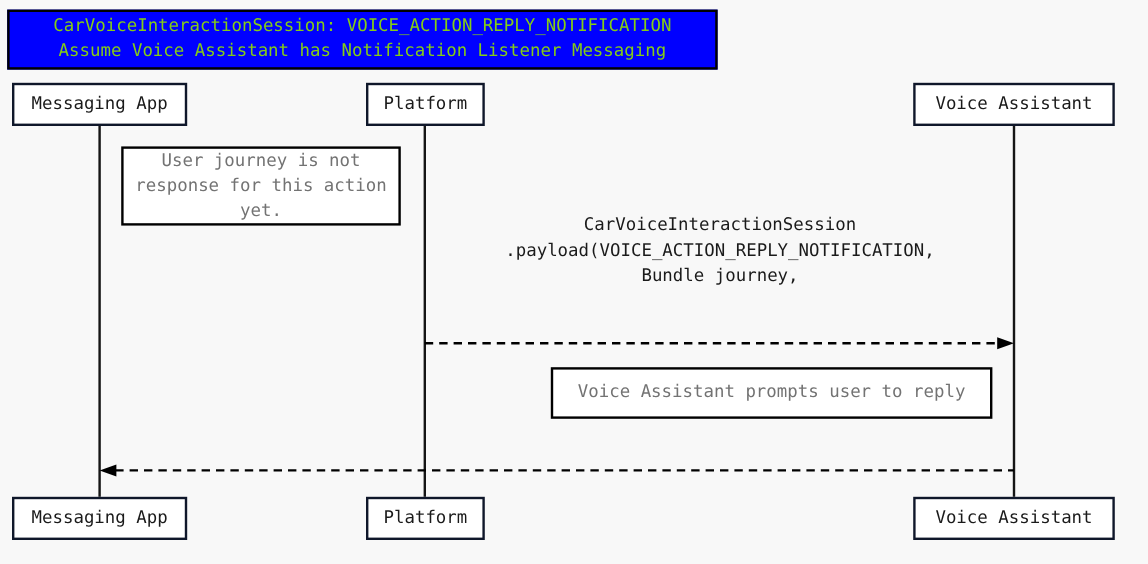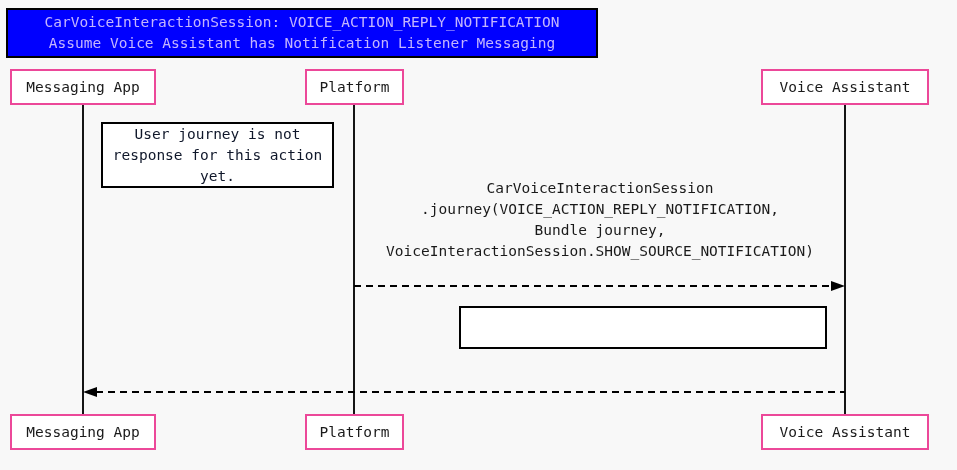--- a/index.html
+++ b/index.html
@@ -25,40 +25,40 @@
     height: 50px;
     background: #0000ff;
     border: 2px solid #000000;
     box-sizing: border-box;
     display: flex;
     flex-direction: column;
     align-items: center;
     justify-content: center;
   }
   .title-line {
-    color: #c4b5fd;
+    color: #84cc16;
     font-size: 14.5px;
     line-height: 21px;
     white-space: pre;
     letter-spacing: 0px;
   }
 
   
   .lifeline {
     position: absolute;
     width: 2px;
     background: #151515;
     top: 104px;
     height: 311px;
   }
 
   
   .participant {
     position: absolute;
-    border: 2px solid #ec4899;
+    border: 2px solid #0f172a;
     background: #ffffff;
     box-sizing: border-box;
     height: 36px;
     display: flex;
     align-items: center;
     justify-content: center;
     color: #1a1a1a;
     font-size: 14.5px;
     white-space: pre;
   }
@@ -66,21 +66,21 @@
   
   .note {
     position: absolute;
     border: 2px solid #000000;
     background: #ffffff;
     box-sizing: border-box;
     display: flex;
     flex-direction: column;
     align-items: center;
     justify-content: center;
-    color: #0f172a;
+    color: #737373;
     font-size: 14.5px;
   }
   .note-line {
     white-space: pre;
     line-height: 21px;
   }
 
   
   .msg-label {
     position: absolute;
@@ -137,33 +137,33 @@
   </div>
 
   <div class="note" style="left:101px; top:122px; width:233px; height:66px;">
     <div class="note-line">User journey is not</div>
     <div class="note-line">response for this action</div>
     <div class="note-line">yet.</div>
   </div>
 
   <div class="msg-label" style="left:355px; top:178px; width:490px;">
     <div class="msg-line">CarVoiceInteractionSession</div>
-    <div class="msg-line">.journey(VOICE_ACTION_REPLY_NOTIFICATION,</div>
+    <div class="msg-line">.payload(VOICE_ACTION_REPLY_NOTIFICATION,</div>
     <div class="msg-line">Bundle journey,</div>
-    <div class="msg-line">VoiceInteractionSession.SHOW_SOURCE_NOTIFICATION)</div>
   </div>
 
   <div class="arrow" style="left:353px; top:280px; width:493px;">
     <svg width="493" height="12" viewBox="0 0 493 12">
       <line x1="1" y1="6" x2="483" y2="6" stroke="#000000" stroke-width="2" stroke-dasharray="7,5"></line>
       <polygon points="492,6 478,1 478,11" fill="#000000"></polygon>
     </svg>
   </div>
 
   <div class="note" style="left:459px; top:306px; width:368px; height:43px;">
+    <div class="note-line">Voice Assistant prompts user to reply</div>
   </div>
 
 
   <div class="arrow" style="left:82px; top:386px; width:764px;">
     <svg width="764" height="12" viewBox="0 0 764 12">
       <line x1="14" y1="6" x2="763" y2="6" stroke="#000000" stroke-width="2" stroke-dasharray="7,5"></line>
       <polygon points="1,6 15,1 15,11" fill="#000000"></polygon>
     </svg>
   </div>
 

